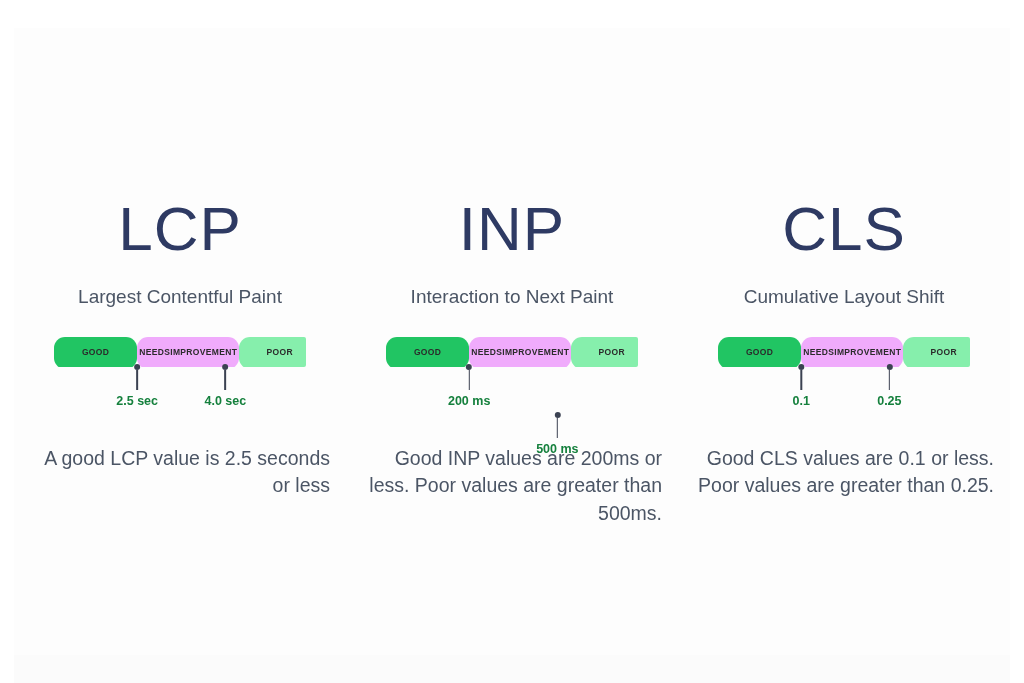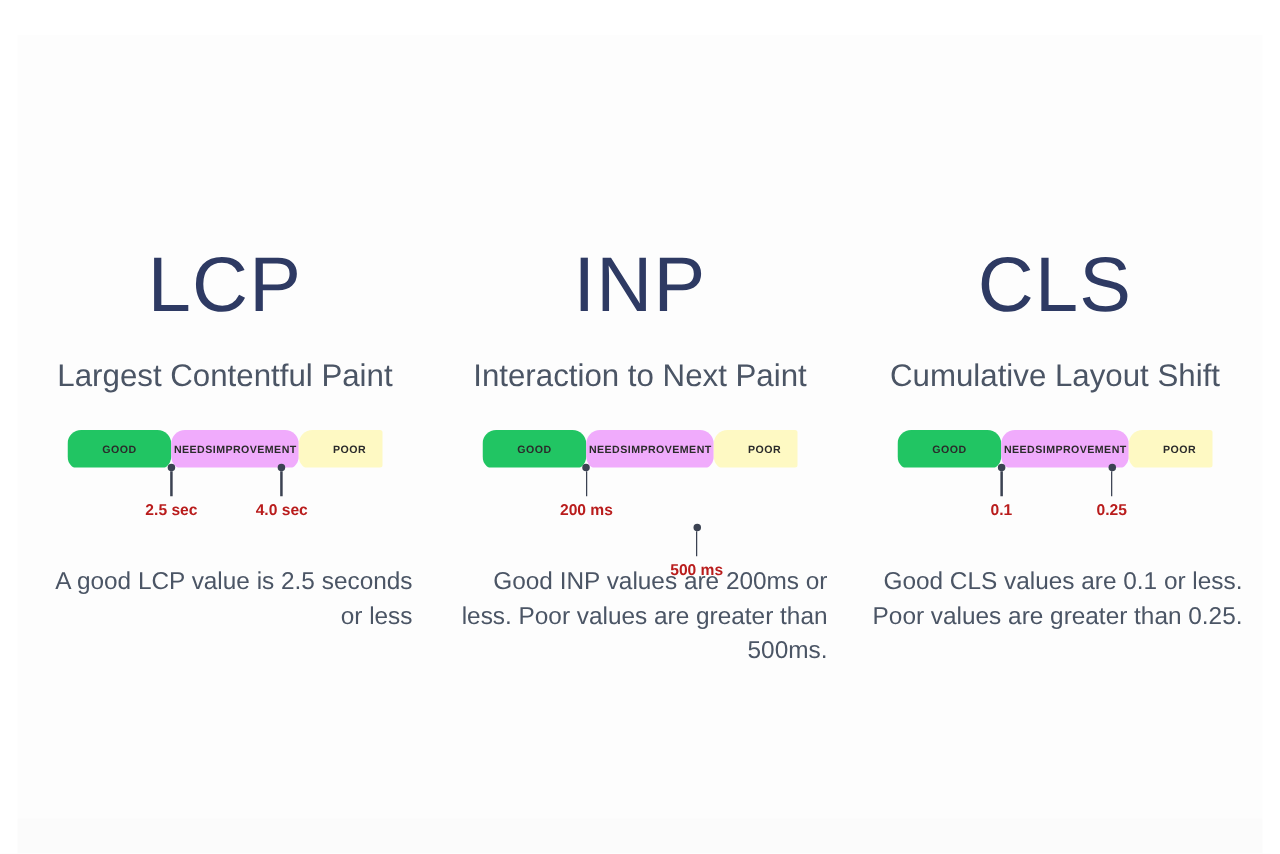--- a/index.html
+++ b/index.html
@@ -83,21 +83,21 @@
   .metric-abbr {
     font-size: 62px;
     font-weight: 400;
     color: #2e3a63;
     line-height: 1;
     letter-spacing: 1px;
     margin-top: 8px;
   }
   .metric-full {
     margin-top: 26px;
-    font-size: 25px;
+    font-size: 19px;
     font-weight: 400;
     color: #4b5565;
     line-height: 1.2;
     white-space: nowrap;
   }
 
   
   .gauge {
     position: relative;
     margin-top: 28px;
@@ -121,21 +121,21 @@
     letter-spacing: 0.35px;
     line-height: 1.12;
     text-align: center;
     color: #2b2b2b;
     box-sizing: border-box;
     padding: 16px 2px;
     border-radius: 11px;
   }
   .seg-good { background: #21c563; flex: 0 0 33%; }
   .seg-ni   { background: #f0abfc; flex: 0 0 35%; }
-  .seg-poor { background: #fef9c3; flex: 0 0 32%; }
+  .seg-poor { background: #86efac; flex: 0 0 32%; }
 
   .ticks {
     position: absolute;
     left: 0; top: 30px;
     width: 252px;
     height: 46px;
   }
   .tick {
     position: absolute;
     top: 0;
@@ -153,21 +153,21 @@
   }
   .tick-line {
     width: 1.5px;
     height: 20px;
     background: #3b4252;
   }
   .tick-label {
     margin-top: 4px;
     font-size: 12.5px;
     font-weight: 700;
-    color: #b91c1c;
+    color: #15803d;
     white-space: nowrap;
   }
 
   
   .desc {
     margin-top: 32px;
     width: 300px;
     text-align: right;
     font-size: 19.5px;
     line-height: 1.42;

